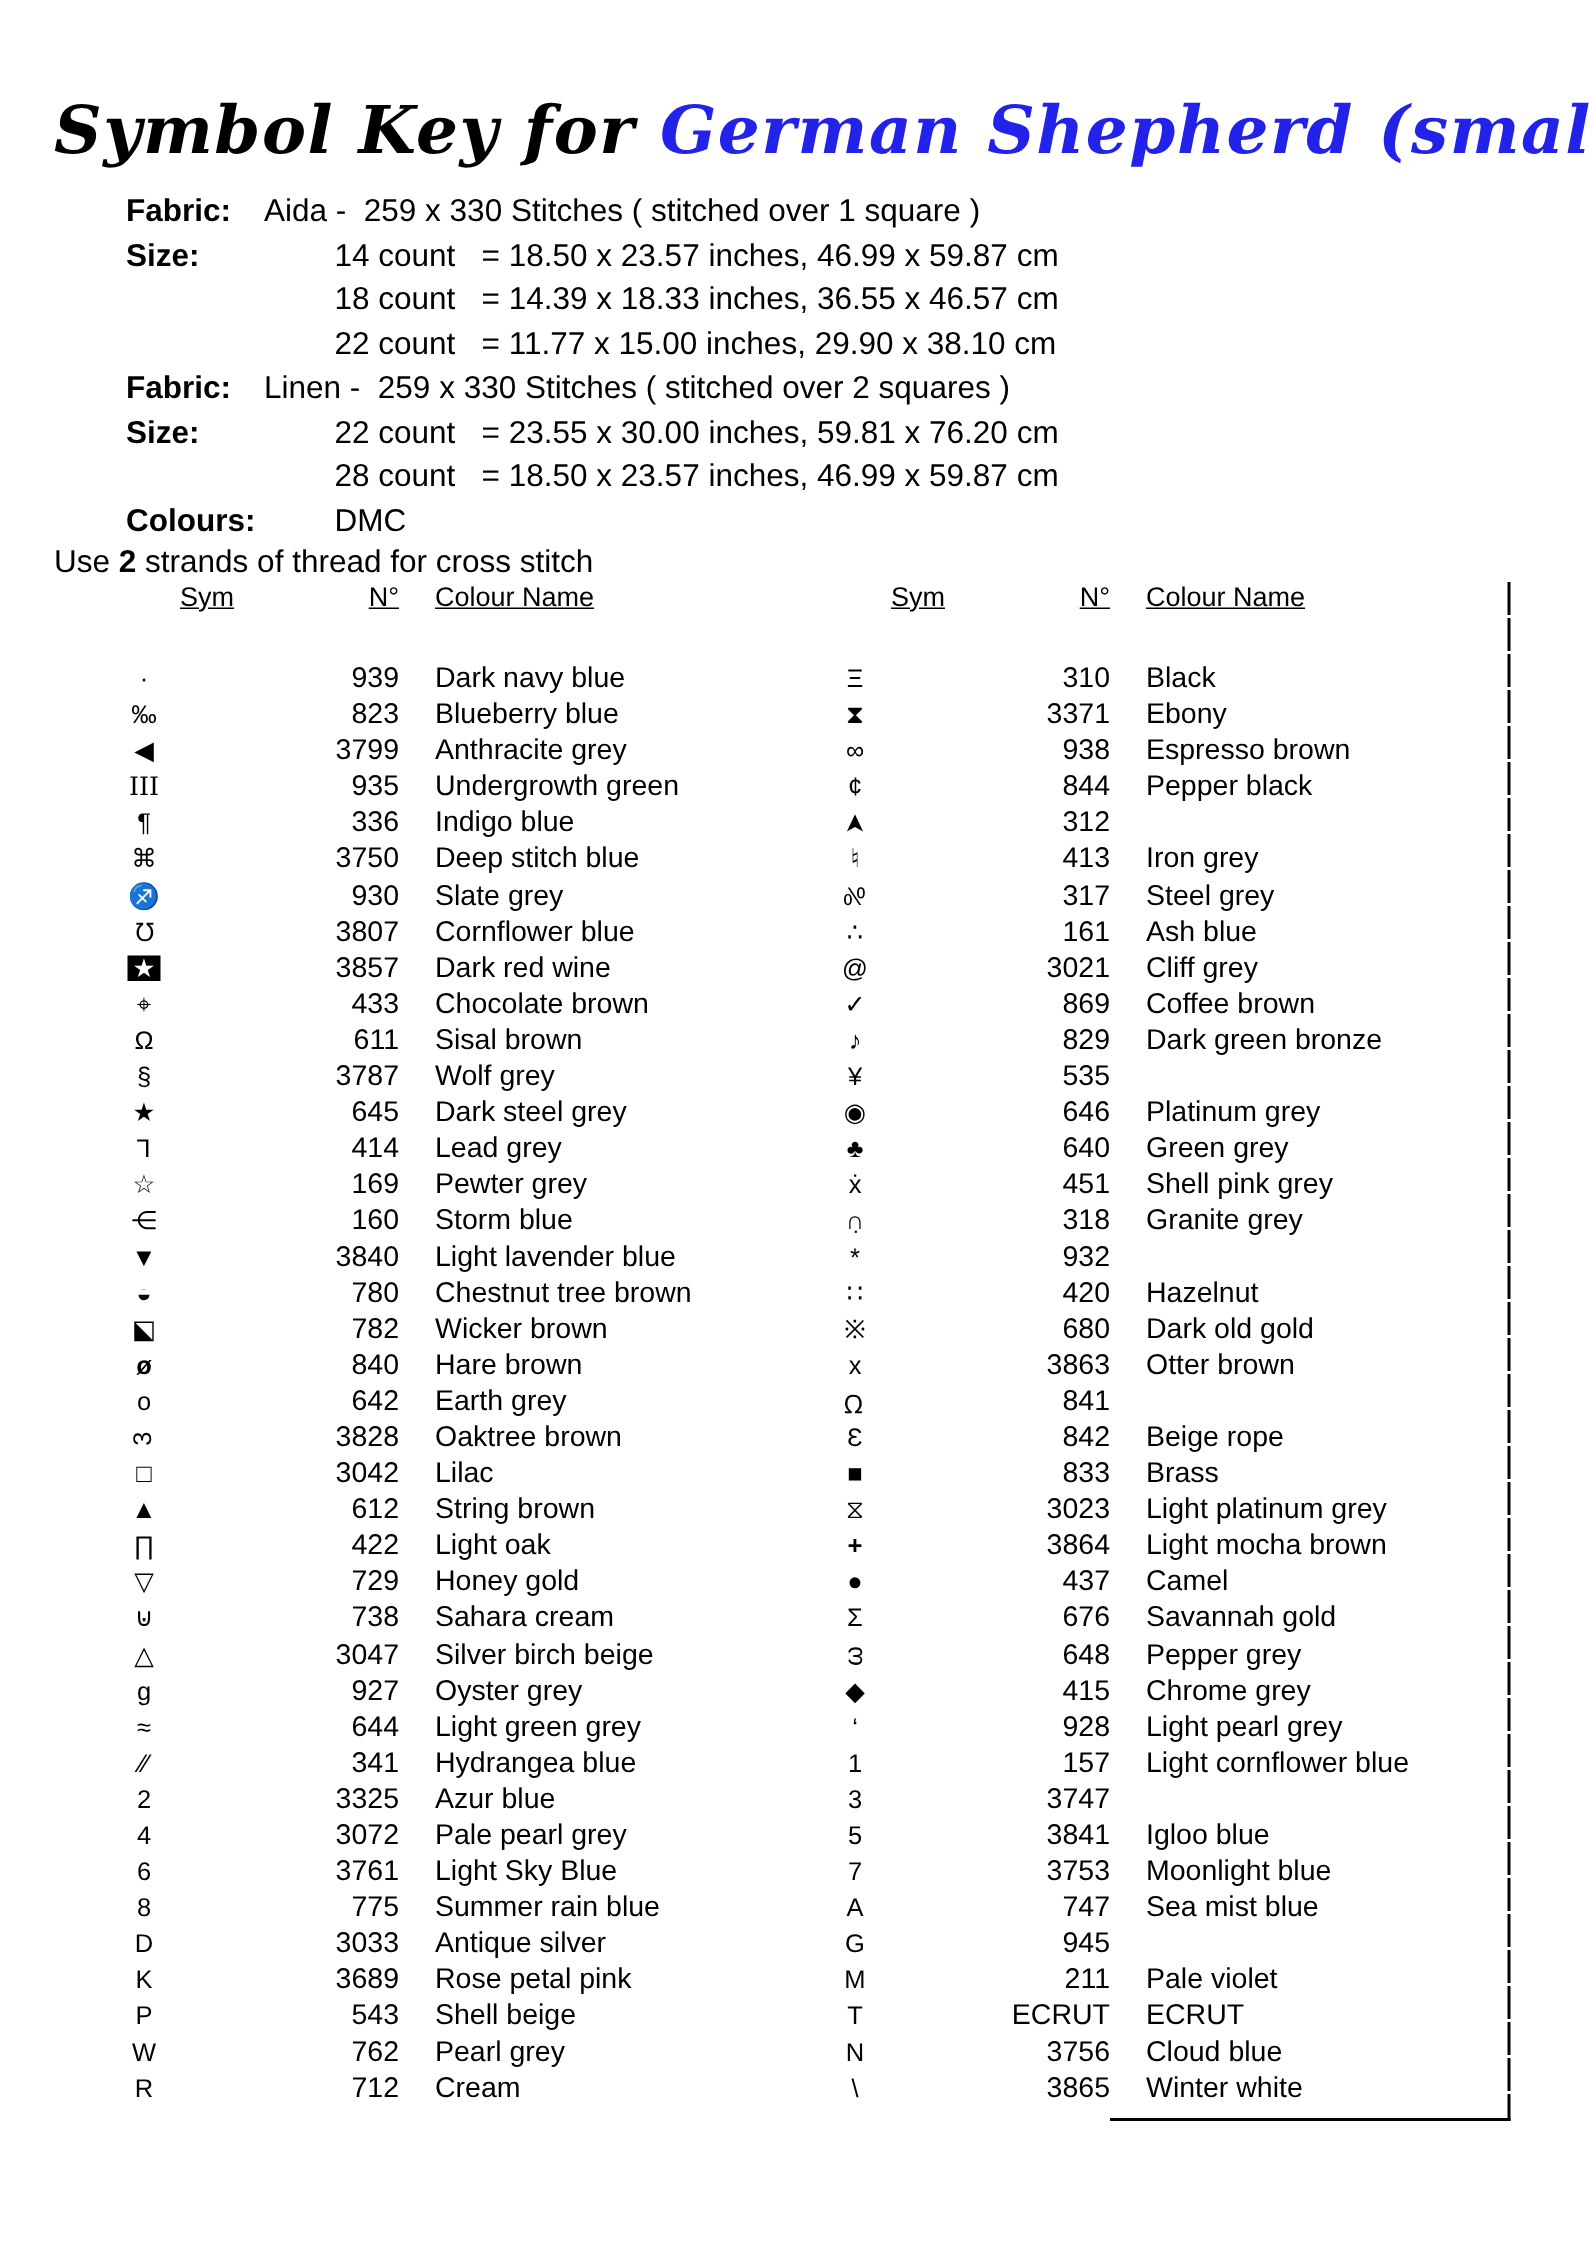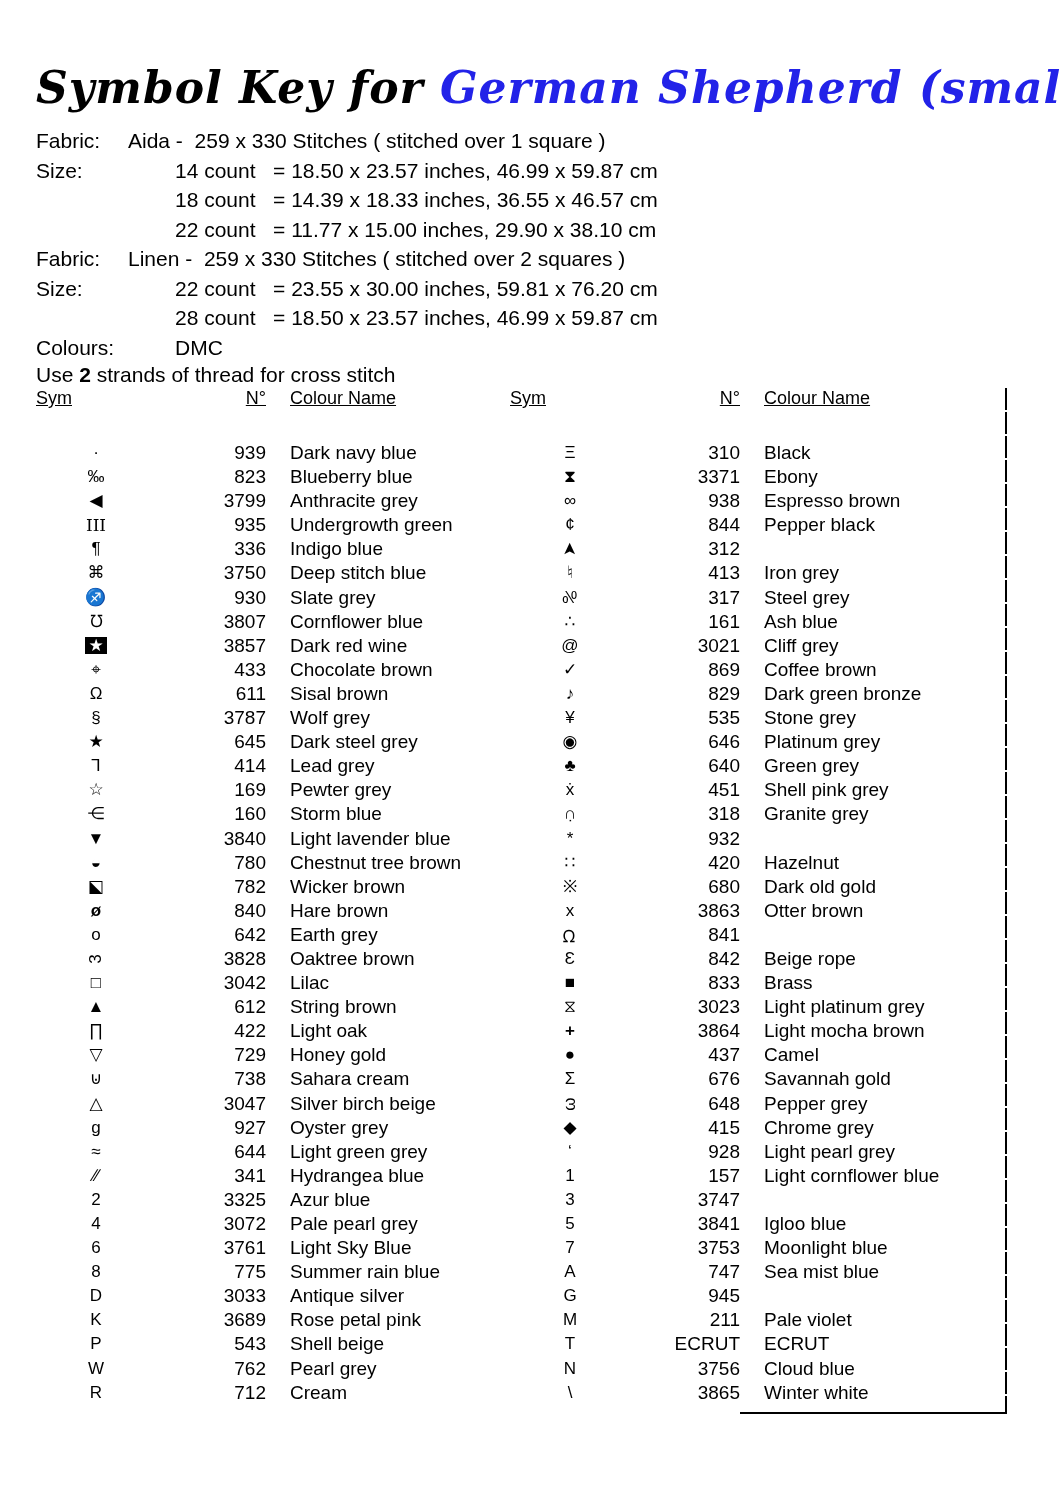--- a/index.html
+++ b/index.html
@@ -10,31 +10,31 @@
   .title{
     position:absolute;top:62px;left:0;width:100%;text-align:center;
     font-family:"DejaVu Serif",serif;font-style:italic;font-weight:bold;
     font-size:44px;letter-spacing:1px;white-space:nowrap;padding-left:36px;
   }
   .info{
     position:absolute;top:126px;left:36px;width:990px;
     font-size:21px;line-height:29.5px;
   }
   .info-row{height:29.5px;white-space:nowrap;}
-  .ilabel{display:inline-block;min-width:92px;font-weight:normal;}
+  .ilabel{display:inline-block;min-width:92px;font-weight:bold;margin-left:48px;}
   .ival{white-space:pre;}
   .ival.vindent{margin-left:47px;}
   .strands{position:absolute;top:363px;left:36px;font-size:21px;white-space:pre;}
   .strands b{font-weight:bold;}
 
   .kcol{position:absolute;top:388px;}
   .kcol-left{left:36px;width:474px;}
   .kcol-right{left:510px;width:500px;}
   .khead{display:grid;grid-template-columns:120px 110px 1fr;font-size:18px;height:24px;}
-  .khead .h-sym{text-align:left;}
+  .khead .h-sym{text-align:right;}
   .khead .h-num{text-align:right;}
   .khead .h-name{padding-left:24px;}
   .khead span u{text-decoration:underline;}
   .krows{margin-top:29px;}
   .krow{display:grid;grid-template-columns:120px 110px 1fr;line-height:24.1px;height:24.1px;}
   .ksym{text-align:center;font-size:17px;}
   .knum{text-align:right;font-size:19px;}
   .kname{padding-left:24px;font-size:19px;white-space:nowrap;}
   .g{display:inline-block;}
   .g-inv{background:#000;color:#fff;padding:0 3px;line-height:17px;}
@@ -337,21 +337,20 @@
         <span class="kname">Coffee brown</span>
       </div>
       <div class="krow">
         <span class="ksym"><i class="g" style="font-style: normal;">♪</i></span>
         <span class="knum">829</span>
         <span class="kname">Dark green bronze</span>
       </div>
       <div class="krow">
         <span class="ksym"><i class="g" style="font-style: normal;">¥</i></span>
         <span class="knum">535</span>
-        <span class="kname">Stone grey</span>
       </div>
       <div class="krow">
         <span class="ksym"><i class="g" style="font-style: normal;">◉</i></span>
         <span class="knum">646</span>
         <span class="kname">Platinum grey</span>
       </div>
       <div class="krow">
         <span class="ksym"><i class="g" style="font-style: normal;">♣</i></span>
         <span class="knum">640</span>
         <span class="kname">Green grey</span>

